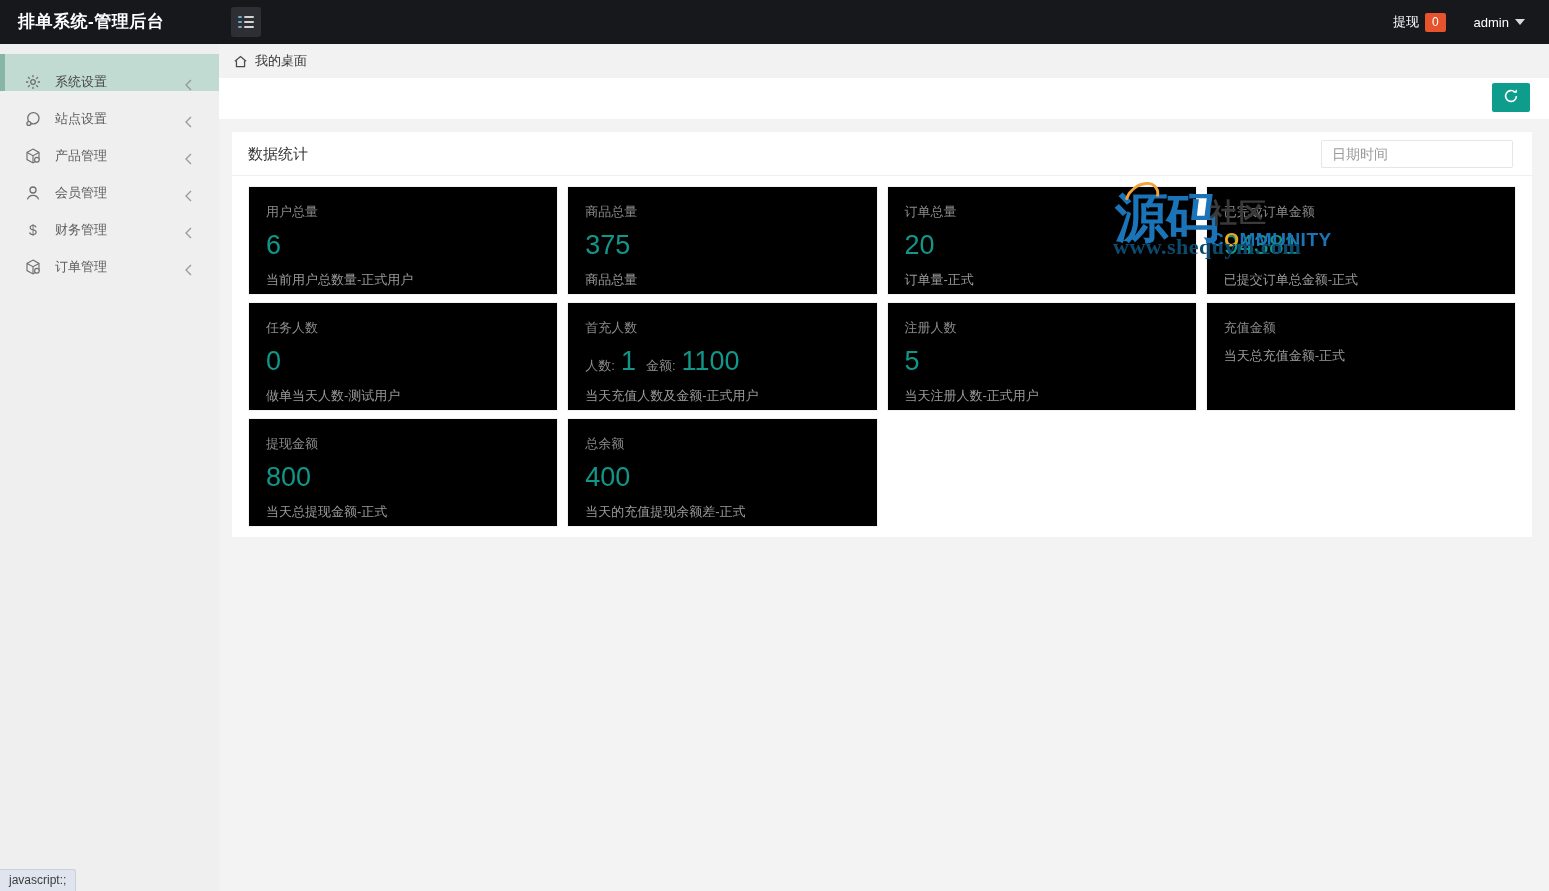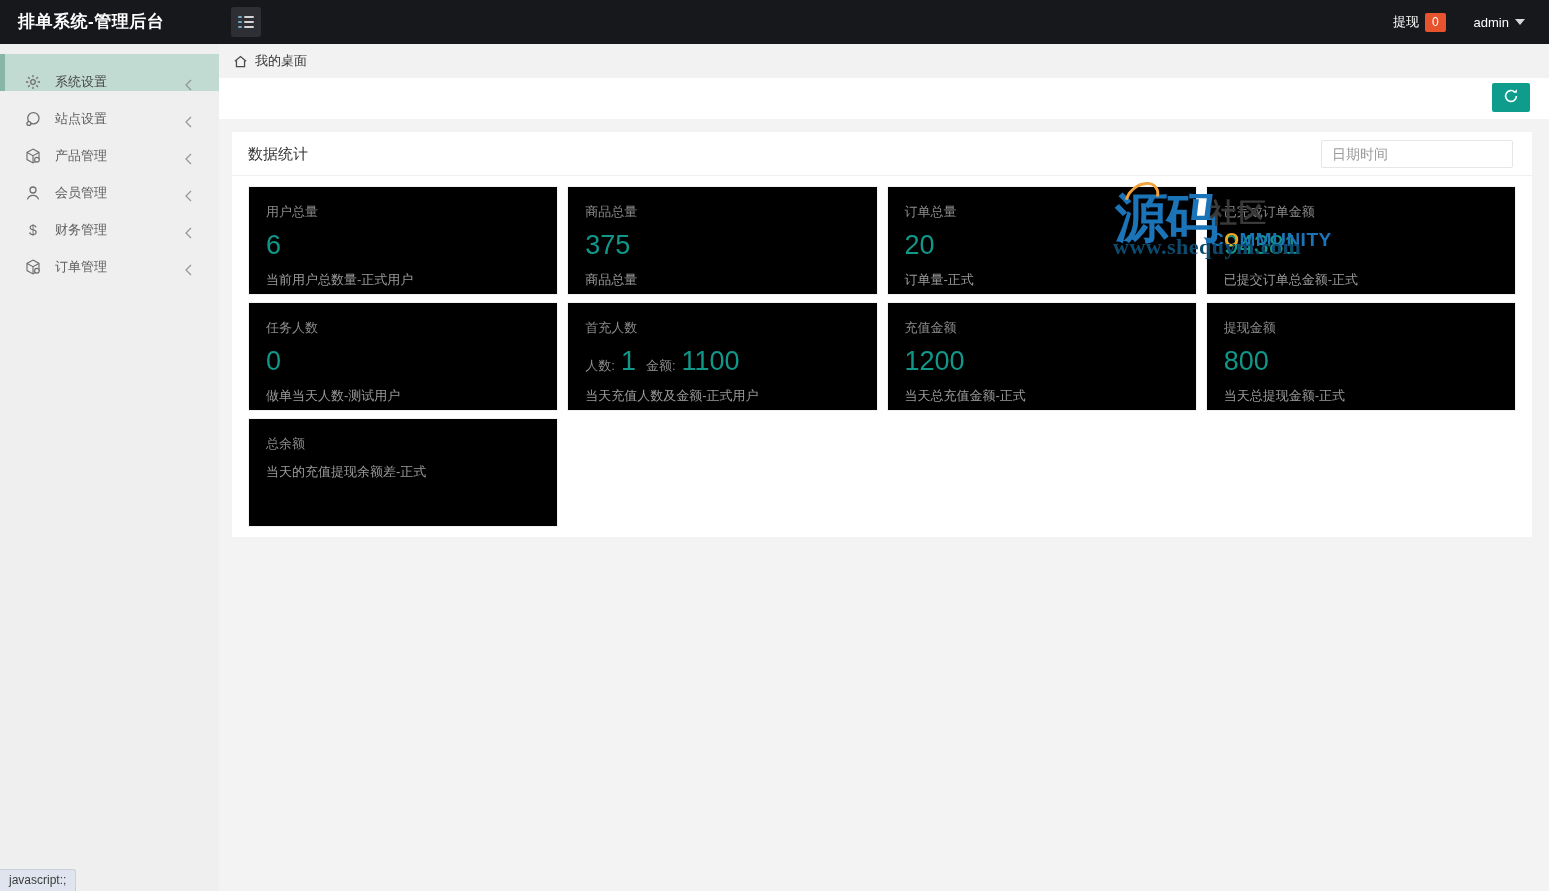--- a/index.html
+++ b/index.html
@@ -244,31 +244,36 @@
         <div class="card-title">任务人数</div>
         <div class="card-value">0</div>
         <div class="card-desc">做单当天人数-测试用户</div>
       </div>
       <div class="card">
         <div class="card-title">首充人数</div>
         <div class="card-value"><span class="pv-label">人数:</span><span class="pv-num">1</span><span class="pv-label pv-gap">金额:</span><span class="pv-num">1100</span></div>
         <div class="card-desc">当天充值人数及金额-正式用户</div>
       </div>
       <div class="card">
+        <div class="card-title">注册人数</div>
+        <div class="card-value">5</div>
+        <div class="card-desc">当天注册人数-正式用户</div>
+      </div>
+      <div class="card">
         <div class="card-title">充值金额</div>
-        <div class="card-value">1200</div>
         <div class="card-desc">当天总充值金额-正式</div>
       </div>
       <div class="card">
         <div class="card-title">提现金额</div>
         <div class="card-value">800</div>
         <div class="card-desc">当天总提现金额-正式</div>
       </div>
       <div class="card">
         <div class="card-title">总余额</div>
+        <div class="card-value">400</div>
         <div class="card-desc">当天的充值提现余额差-正式</div>
       </div>
     </div>
 </div>
 
 <div id="watermark">
   <div class="wm-brand">源码</div>
   <div class="wm-swoosh"></div>
   <div class="wm-right">
     <div class="wm-shequ"><span>社</span><span>区</span></div>

